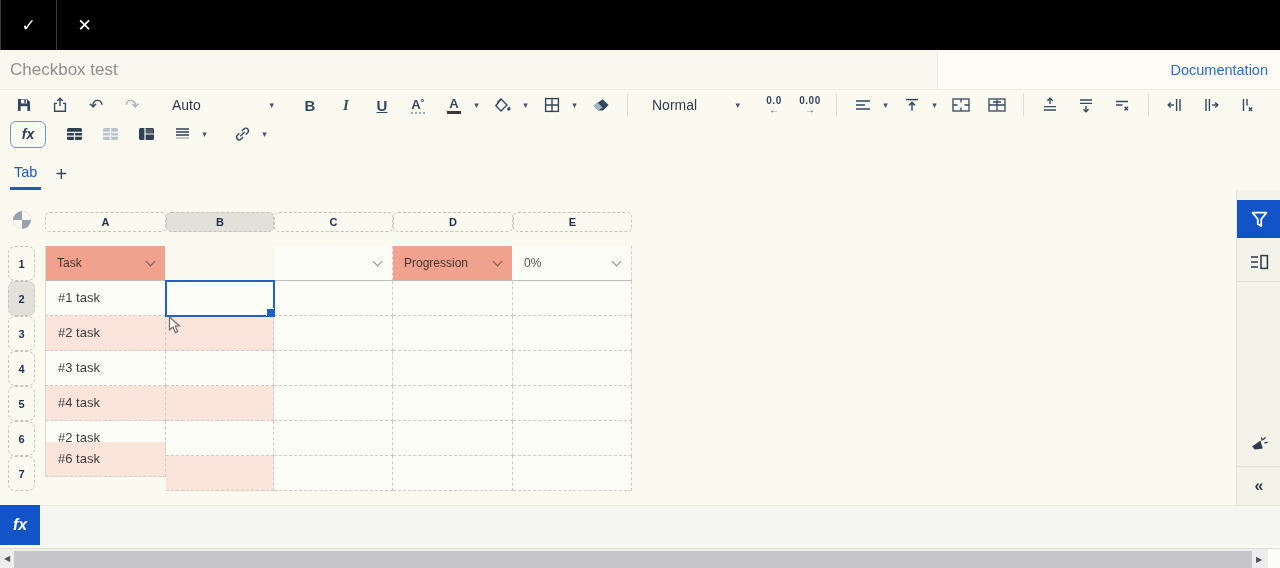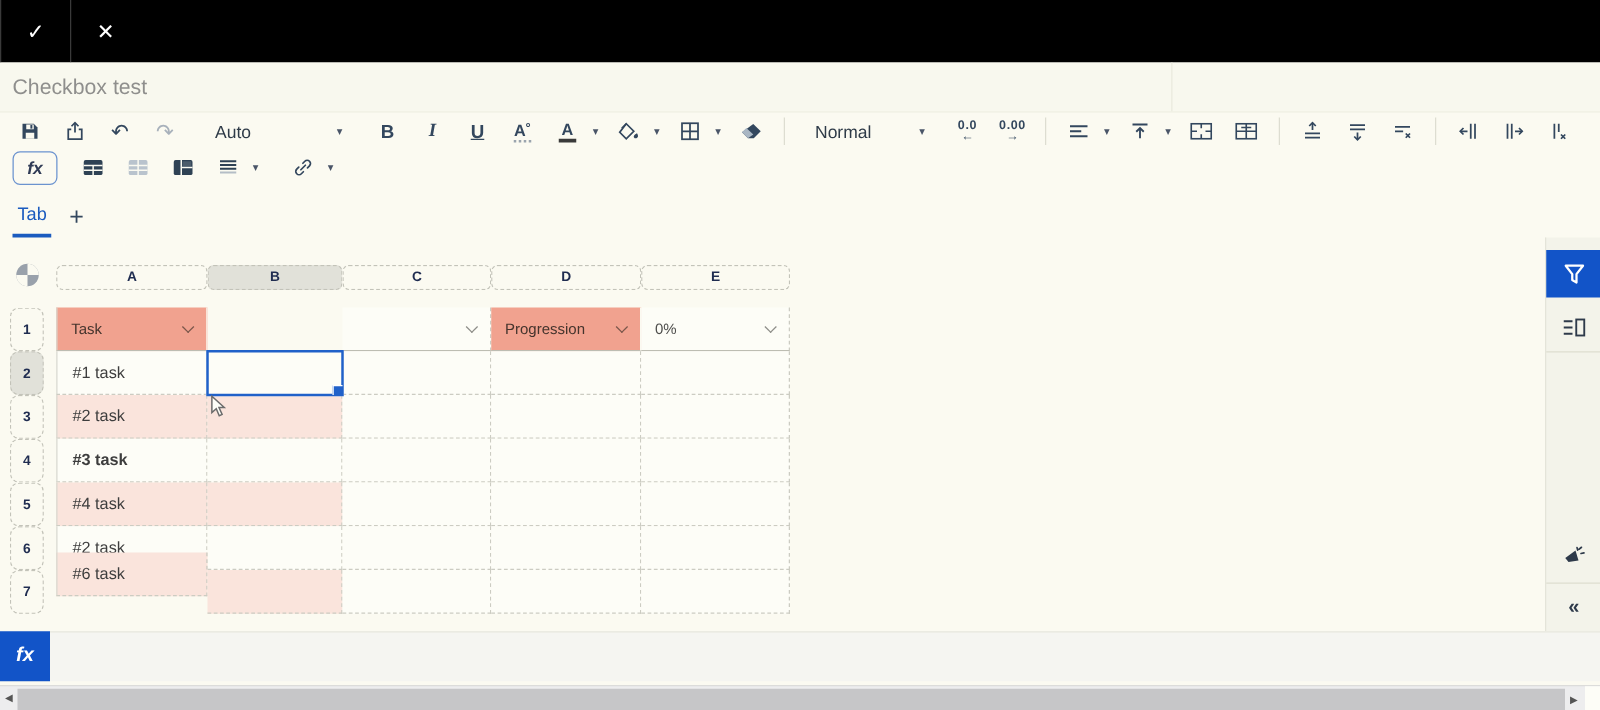--- a/index.html
+++ b/index.html
@@ -90,20 +90,23 @@
     </div>
   <div class="win-btn">
       <span>✕</span>
     </div>
 </div>
 
 <div class="doc-row">
   <div class="doc-title-field">
       <span>Checkbox test</span>
     </div>
+  <div class="doc-right">
+    <span class="doc-link">Documentation</span>
+  </div>
 </div>
 
 <div class="tb1">
   <div class="ibtn">
     <svg width="16" height="16" viewBox="0 0 16 16">
         <path d="M2 2 h9 l3 3 v9 h-12 z" fill="#33475e"></path>
         <rect x="5" y="2.6" width="6" height="3.8" fill="#fbfaf1"></rect>
         <rect x="8.3" y="3" width="1.6" height="2.9" fill="#33475e"></rect>
         <rect x="4.6" y="9.2" width="6.8" height="4.8" fill="#fbfaf1"></rect>
       </svg>
@@ -378,21 +381,21 @@
   <div class="cell" style="left:274px;width:119px;top:91px;"></div>
   <div class="cell" style="left:393px;width:120px;top:91px;"></div>
   <div class="cell" style="left:513px;width:119px;top:91px;"></div>
 
   <div class="cell colA band" style="left:45px;width:121px;top:126px;">#2 task</div>
   <div class="cell band" style="left:166px;width:108px;top:126px;"></div>
   <div class="cell" style="left:274px;width:119px;top:126px;"></div>
   <div class="cell" style="left:393px;width:120px;top:126px;"></div>
   <div class="cell" style="left:513px;width:119px;top:126px;"></div>
 
-  <div class="cell colA" style="left:45px;width:121px;top:161px;font-weight:bold;">#3 task</div>
+  <div class="cell colA" style="left:45px;width:121px;top:161px;">#3 task</div>
   <div class="cell" style="left:166px;width:108px;top:161px;"></div>
   <div class="cell" style="left:274px;width:119px;top:161px;"></div>
   <div class="cell" style="left:393px;width:120px;top:161px;"></div>
   <div class="cell" style="left:513px;width:119px;top:161px;"></div>
 
   <div class="cell colA band" style="left:45px;width:121px;top:196px;">#4 task</div>
   <div class="cell band" style="left:166px;width:108px;top:196px;"></div>
   <div class="cell" style="left:274px;width:119px;top:196px;"></div>
   <div class="cell" style="left:393px;width:120px;top:196px;"></div>
   <div class="cell" style="left:513px;width:119px;top:196px;"></div>

